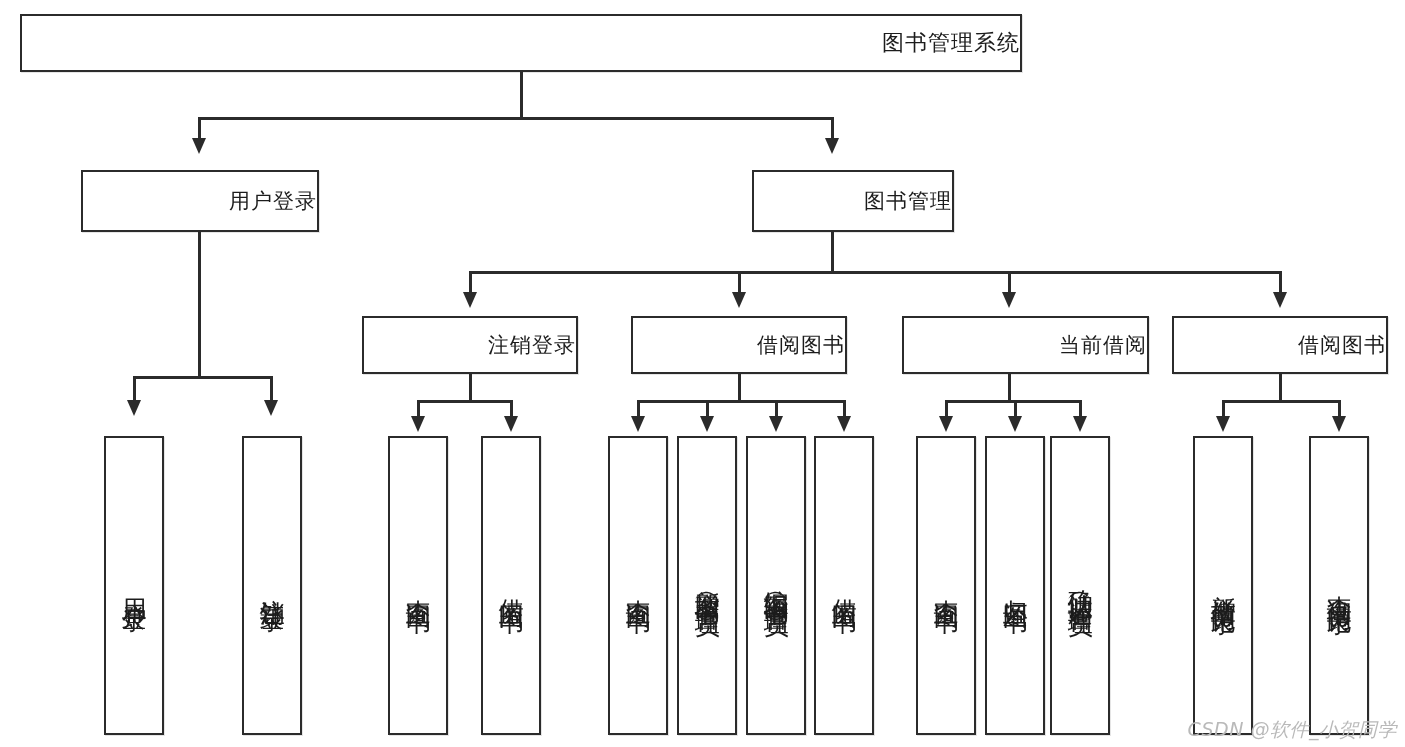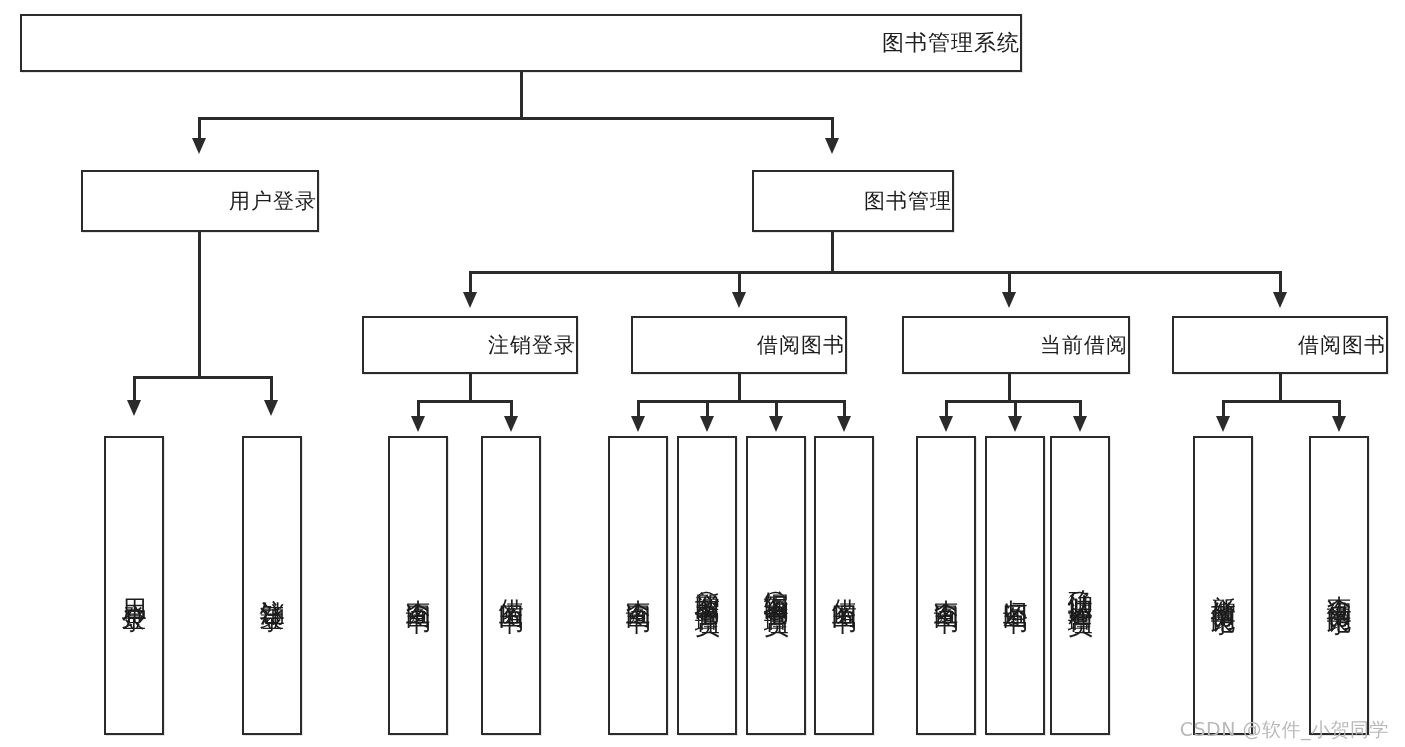--- a/index.html
+++ b/index.html
@@ -71,27 +71,28 @@
     position: absolute;
     width: 0;
     height: 0;
     border-left: 7.5px solid transparent;
     border-right: 7.5px solid transparent;
     border-top: 16px solid #2b2b2b;
   }
   
   #watermark {
     position: absolute;
-    right: 16px;
+    right: 8px;
     bottom: 4px;
     font-size: 19px;
     color: #b9b9b9;
     letter-spacing: 0.5px;
     white-space: nowrap;
     user-select: none;
+    font-style: italic;
   }
 </style>
 </head>
 <body>
 
 <div id="canvas">
 
   <div class="node h root" style="left:20px; top:14px; width:1002px; height:58px;">
     <span>图书管理系统</span>
   </div>
@@ -132,21 +133,21 @@
 
   <div class="ln v" style="left:1279px; top:271px; width:2.5px; height:26px;"></div>
   <div class="arrow" style="left:1273px; top:292px;"></div>
 
   <div class="node h" style="left:362px; top:316px; width:216px; height:58px;">
     <span>注销登录</span>
   </div>
   <div class="node h" style="left:631px; top:316px; width:216px; height:58px;">
     <span>借阅图书</span>
   </div>
-  <div class="node h" style="left:902px; top:316px; width:228px; height:58px;">
+  <div class="node h" style="left:902px; top:316px; width:247px; height:58px;">
     <span>当前借阅</span>
   </div>
   <div class="node h" style="left:1172px; top:316px; width:216px; height:58px;">
     <span>借阅图书</span>
   </div>
 
   <div class="ln v" style="left:469px; top:374px; width:2.5px; height:28px;"></div>
   <div class="ln h" style="left:417px; top:400px; width:95px; height:2.5px;"></div>
   <div class="ln v" style="left:417px; top:400px; width:2.5px; height:20px;"></div>
   <div class="arrow" style="left:411px; top:416px;"></div>

